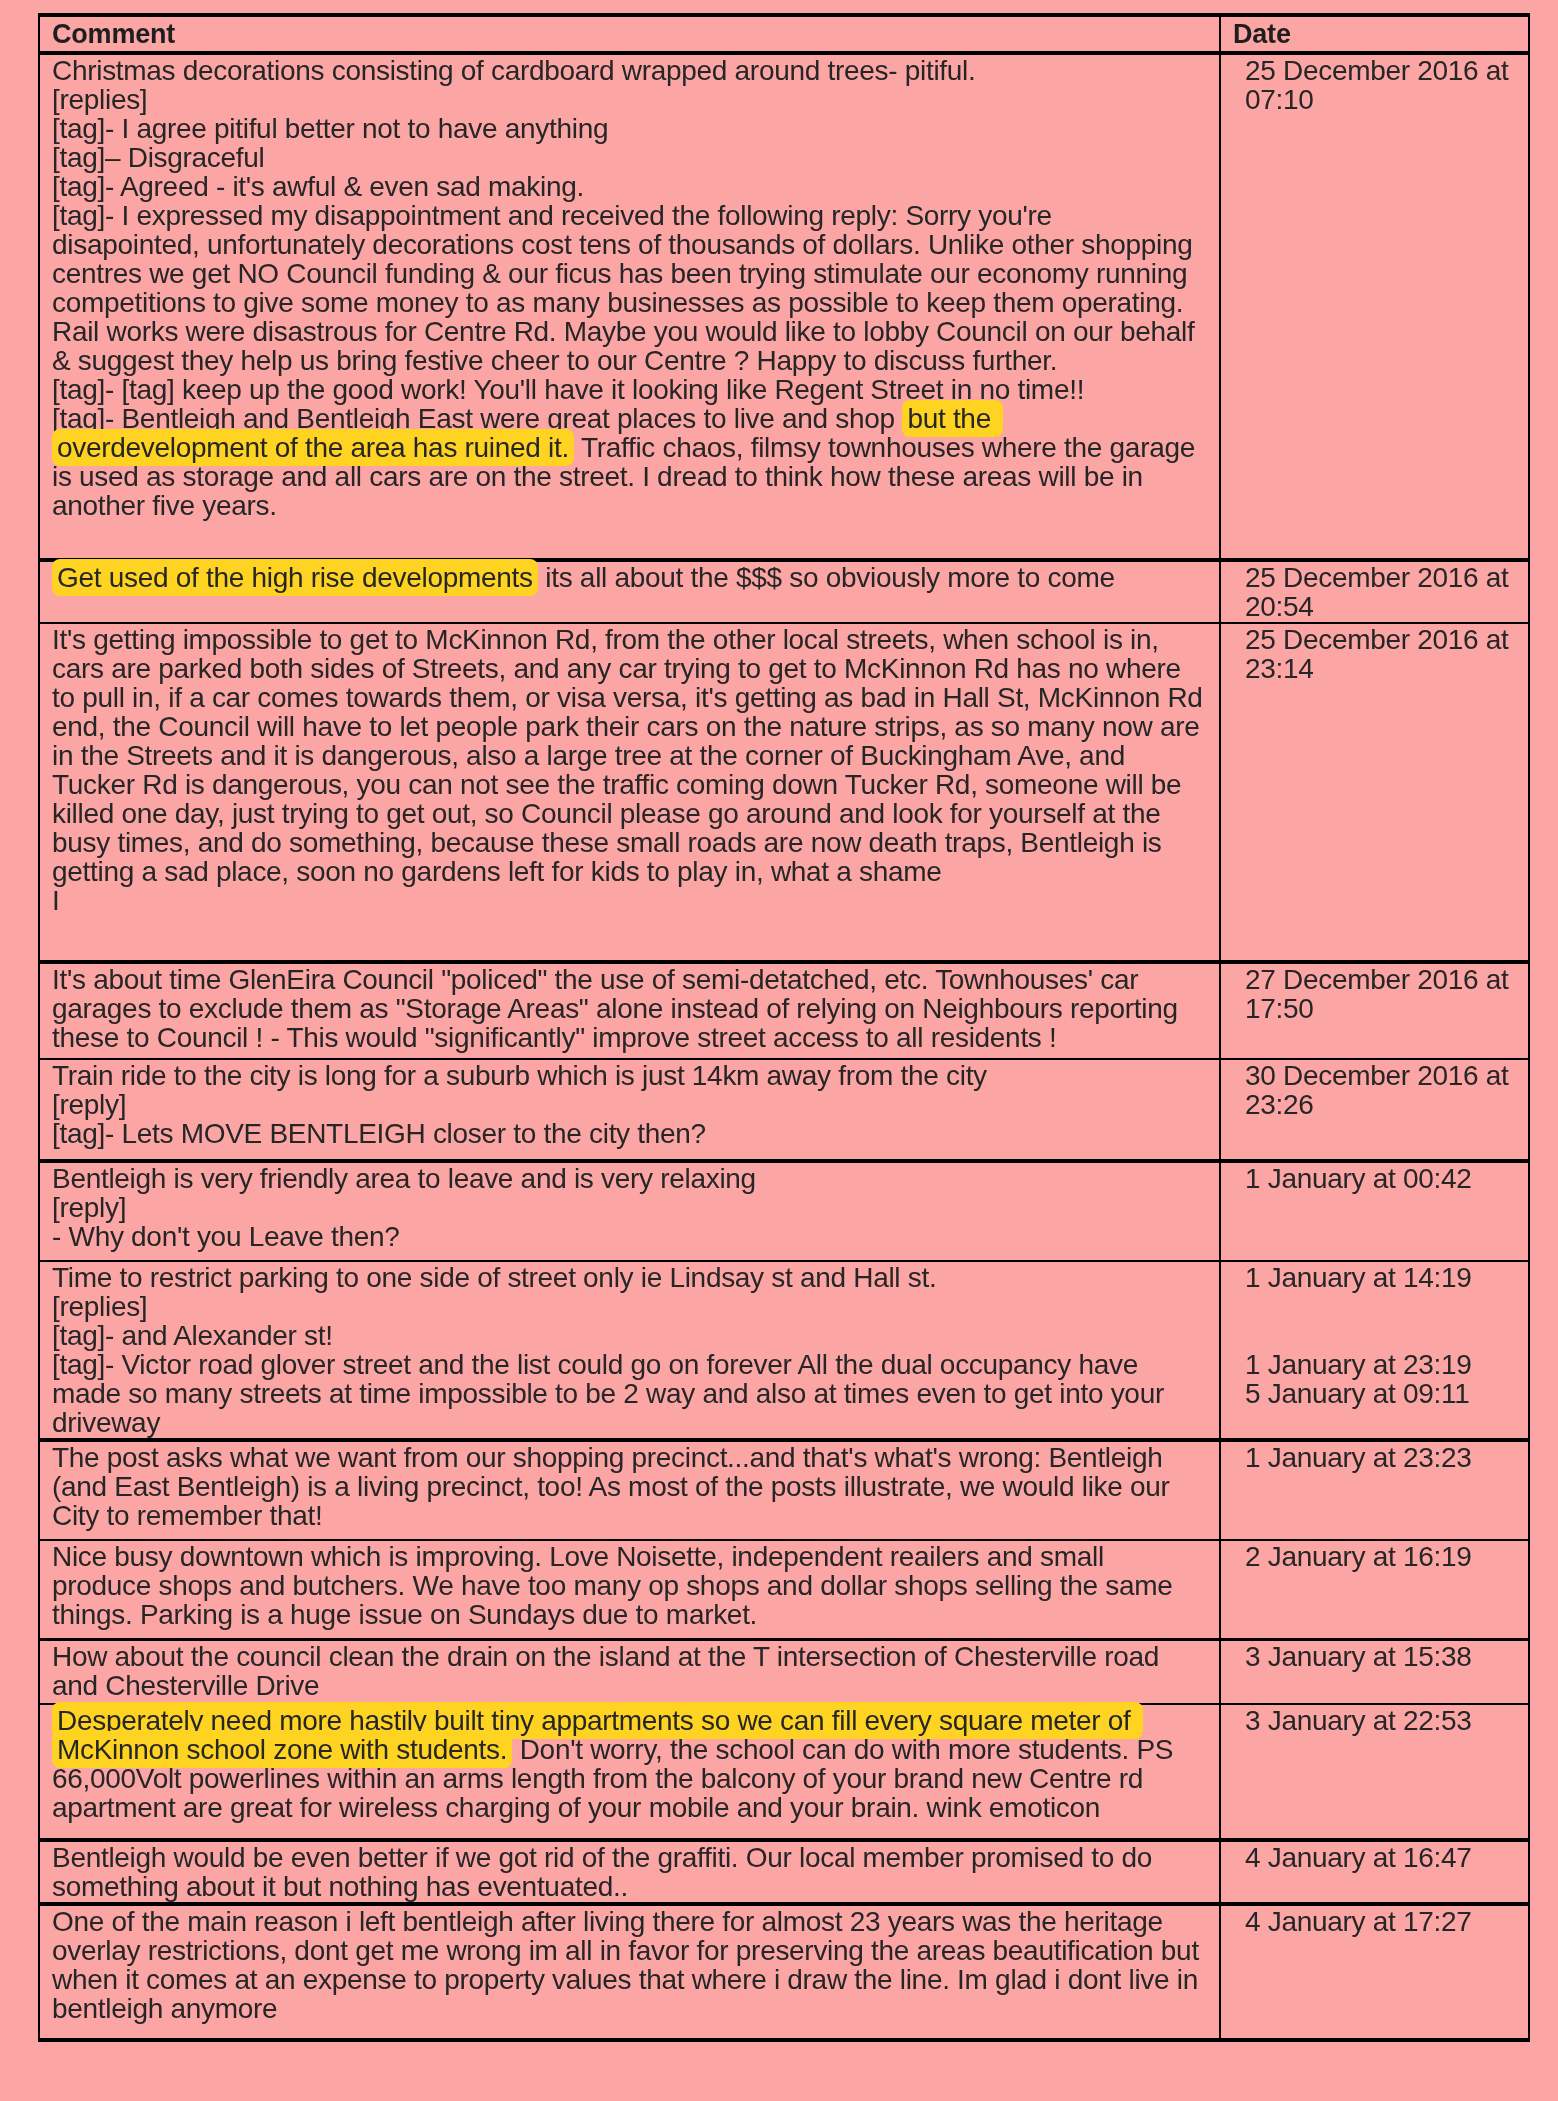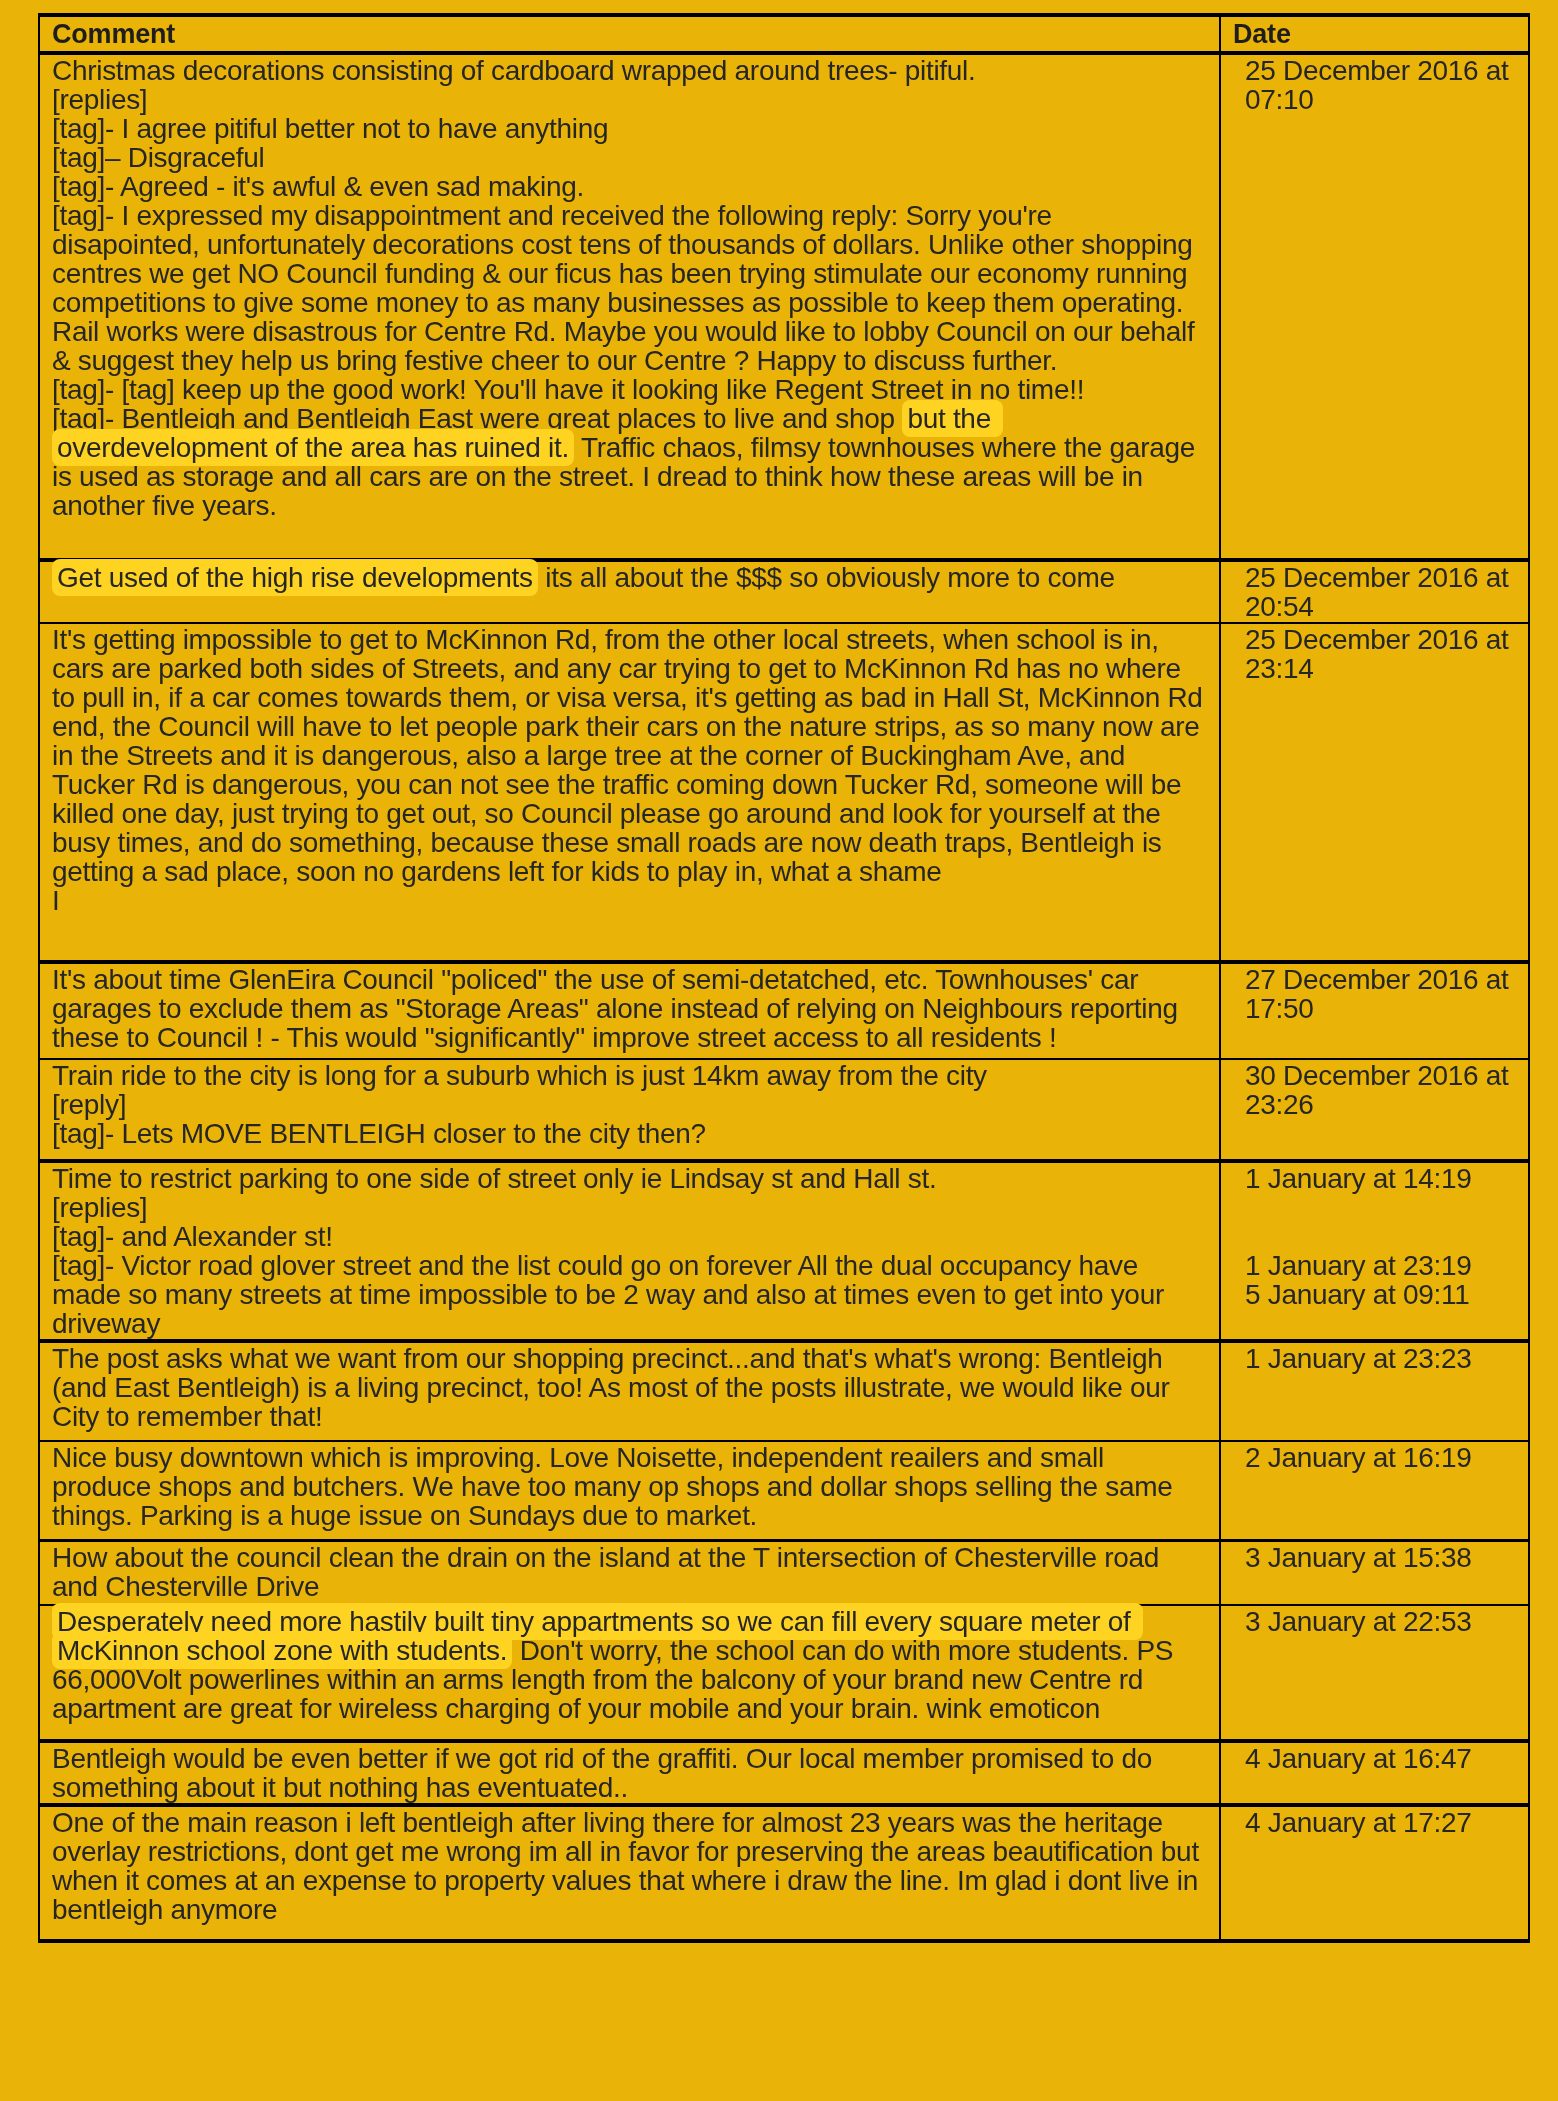--- a/index.html
+++ b/index.html
@@ -5,21 +5,21 @@
   * { margin: 0; padding: 0; box-sizing: border-box; }
   html, body { background: #ffffff; }
   body {
     font-family: "Liberation Sans", sans-serif;
     color: var(--ink, #262626);
   }
   .page {
     position: relative;
     width: 1558px;
     height: 2101px;
-    background: #eab308;
+    background: #fca5a5;
     overflow: hidden;
   }
   table.comments-table {
     position: absolute;
     left: 38px;
     top: 13px;
     width: 1492px;
     table-layout: fixed;
     border-collapse: collapse;
     border-top: 4px solid var(--rule, #000);
@@ -106,20 +106,26 @@
           <td class="date-cell">27 December 2016 at
 17:50</td>
         </tr>
         <tr style="height: 102px; border-bottom: 4px solid rgb(0, 0, 0);">
           <td class="comment-cell"><span>Train ride to the city is long for a suburb which is just 14km away from the city
 [reply]
 [tag]- Lets MOVE BENTLEIGH closer to the city then?</span></td>
           <td class="date-cell">30 December 2016 at
 23:26</td>
         </tr>
+        <tr style="height: 100px; border-bottom: 2px solid rgb(0, 0, 0);">
+          <td class="comment-cell"><span>Bentleigh is very friendly area to leave and is very relaxing
+[reply]
+- Why don't you Leave then?</span></td>
+          <td class="date-cell">1 January at 00:42</td>
+        </tr>
         <tr style="height: 165px; border-bottom: 4px solid rgb(0, 0, 0); margin-top: 30px;">
           <td class="comment-cell"><span>Time to restrict parking to one side of street only ie Lindsay st and Hall st.
 [replies]
 [tag]- and Alexander st!
 [tag]- Victor road glover street and the list could go on forever All the dual occupancy have made so many streets at time impossible to be 2 way and also at times even to get into your driveway</span></td>
           <td class="date-cell">1 January at 14:19
 
 
 1 January at 23:19
 5 January at 09:11</td>

